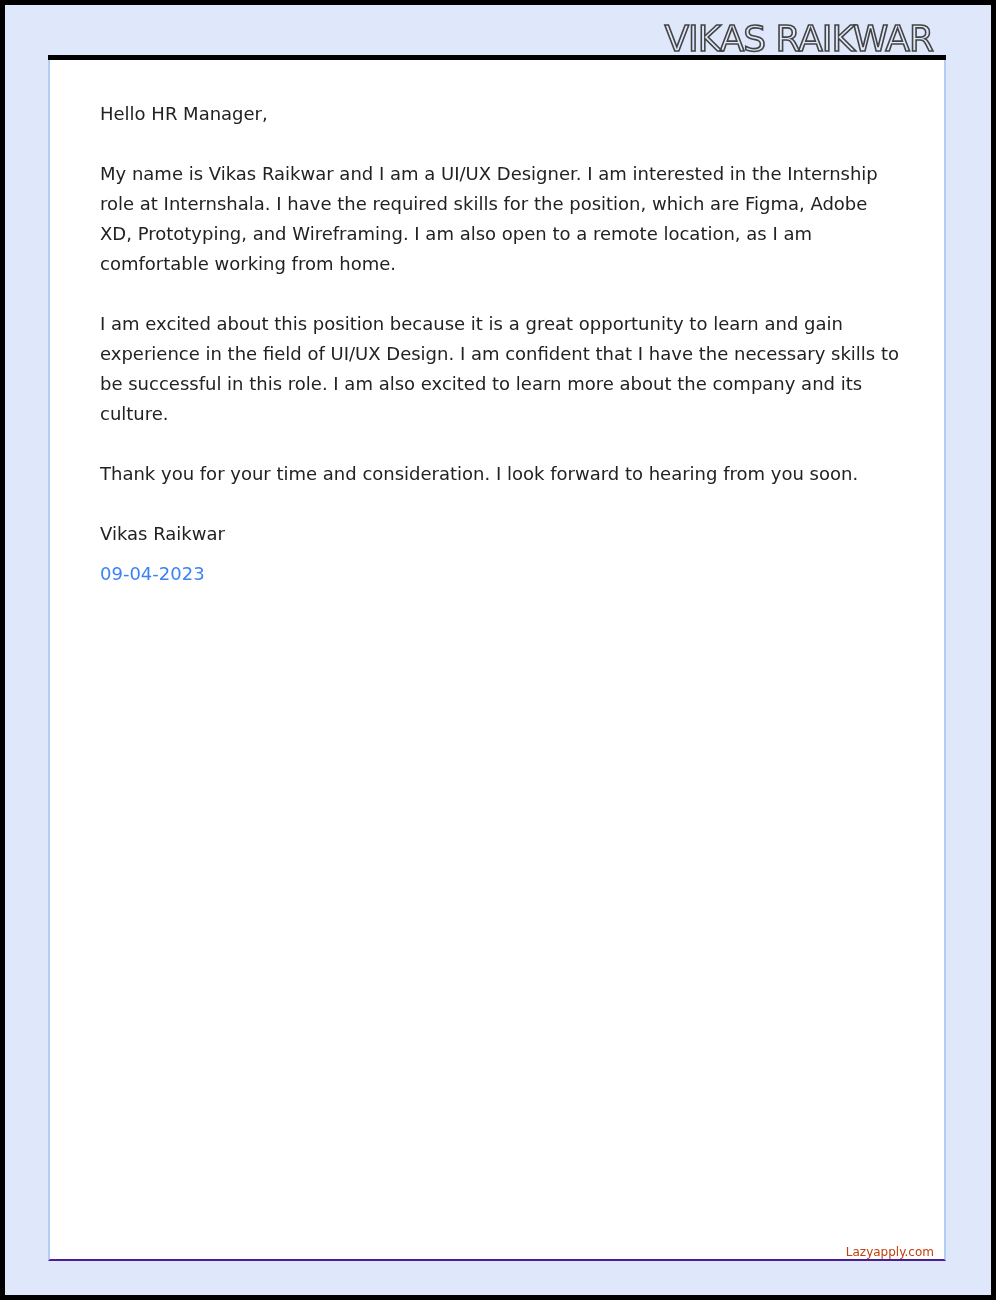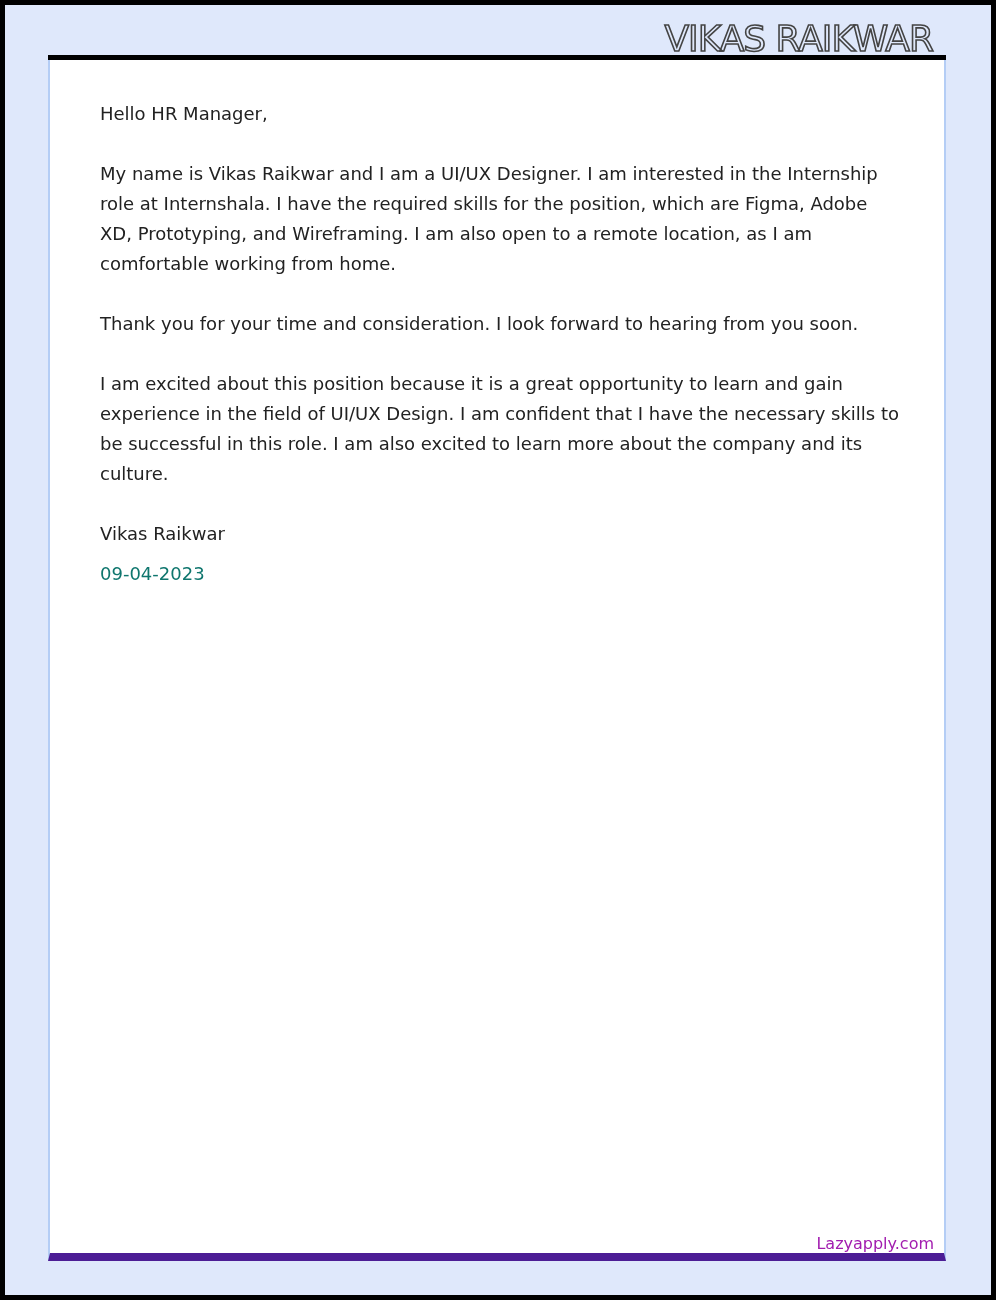--- a/index.html
+++ b/index.html
@@ -26,58 +26,58 @@
     }
     .page {
       position: absolute;
       left: 43px;
       top: 50px;
       width: 898px;
       height: 1206px;
       background: #fff;
       border-left: 2px solid #b4cdf5;
       border-right: 2px solid #b4cdf5;
-      border-bottom: 8px solid #4c1d95;
+      border-bottom: 2px solid #4c1d95;
       box-sizing: border-box;
     }
     .top-bar {
       position: absolute;
       left: -2px; right: -2px; top: 0;
       height: 5px;
       background: #000;
     }
     .content {
       position: absolute;
       left: 50px;
       top: 44px;
       width: 800px;
       font-size: 18px;
       line-height: 30px;
       color: #222;
     }
     .content p { margin: 0 0 30px 0; }
     .content p.sig { margin-bottom: 10px; }
-    .date { color: #0f766e; }
+    .date { color: #3b82f6; }
     .footer {
       position: absolute;
       right: 10px;
       bottom: 0px;
-      font-size: 16px;
-      color: #a21caf;
+      font-size: 12px;
+      color: #c2410c;
     }
   </style>
 </head>
 <body>
 
 <div class="header-name">VIKAS RAIKWAR</div>
 
 <div class="page">
   <div class="top-bar"></div>
   <div class="content">
     <p>Hello HR Manager,</p>
     <p>My name is Vikas Raikwar and I am a UI/UX Designer. I am interested in the Internship role at Internshala. I have the required skills for the position, which are Figma, Adobe XD, Prototyping, and Wireframing. I am also open to a remote location, as I am comfortable working from home.</p>
+    <p>I am excited about this position because it is a great opportunity to learn and gain experience in the field of UI/UX Design. I am confident that I have the necessary skills to be successful in this role. I am also excited to learn more about the company and its culture.</p>
     <p>Thank you for your time and consideration. I look forward to hearing from you soon.</p>
-    <p>I am excited about this position because it is a great opportunity to learn and gain experience in the field of UI/UX Design. I am confident that I have the necessary skills to be successful in this role. I am also excited to learn more about the company and its culture.</p>
     <p class="sig">Vikas Raikwar</p>
     <p class="date">09-04-2023</p>
   </div>
   <div class="footer">Lazyapply.com</div>
 </div>
 
 </body></html>

